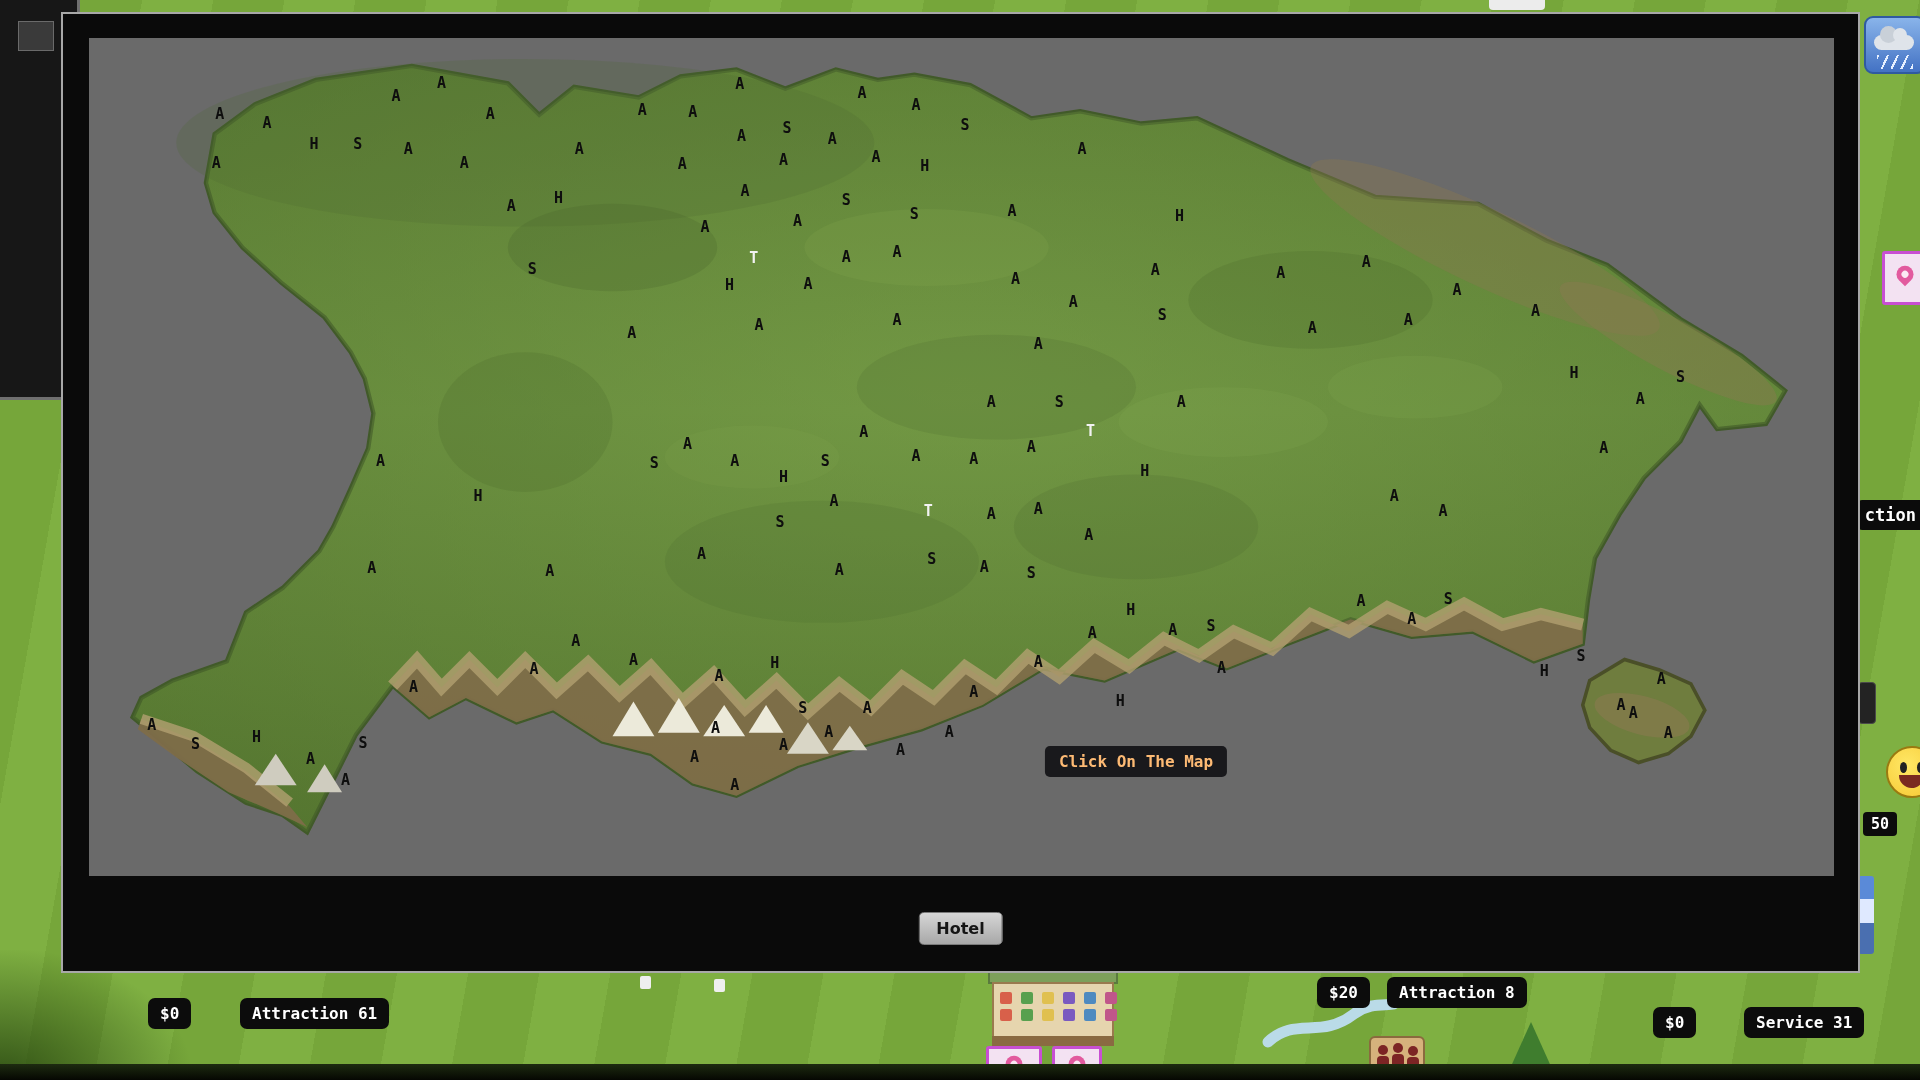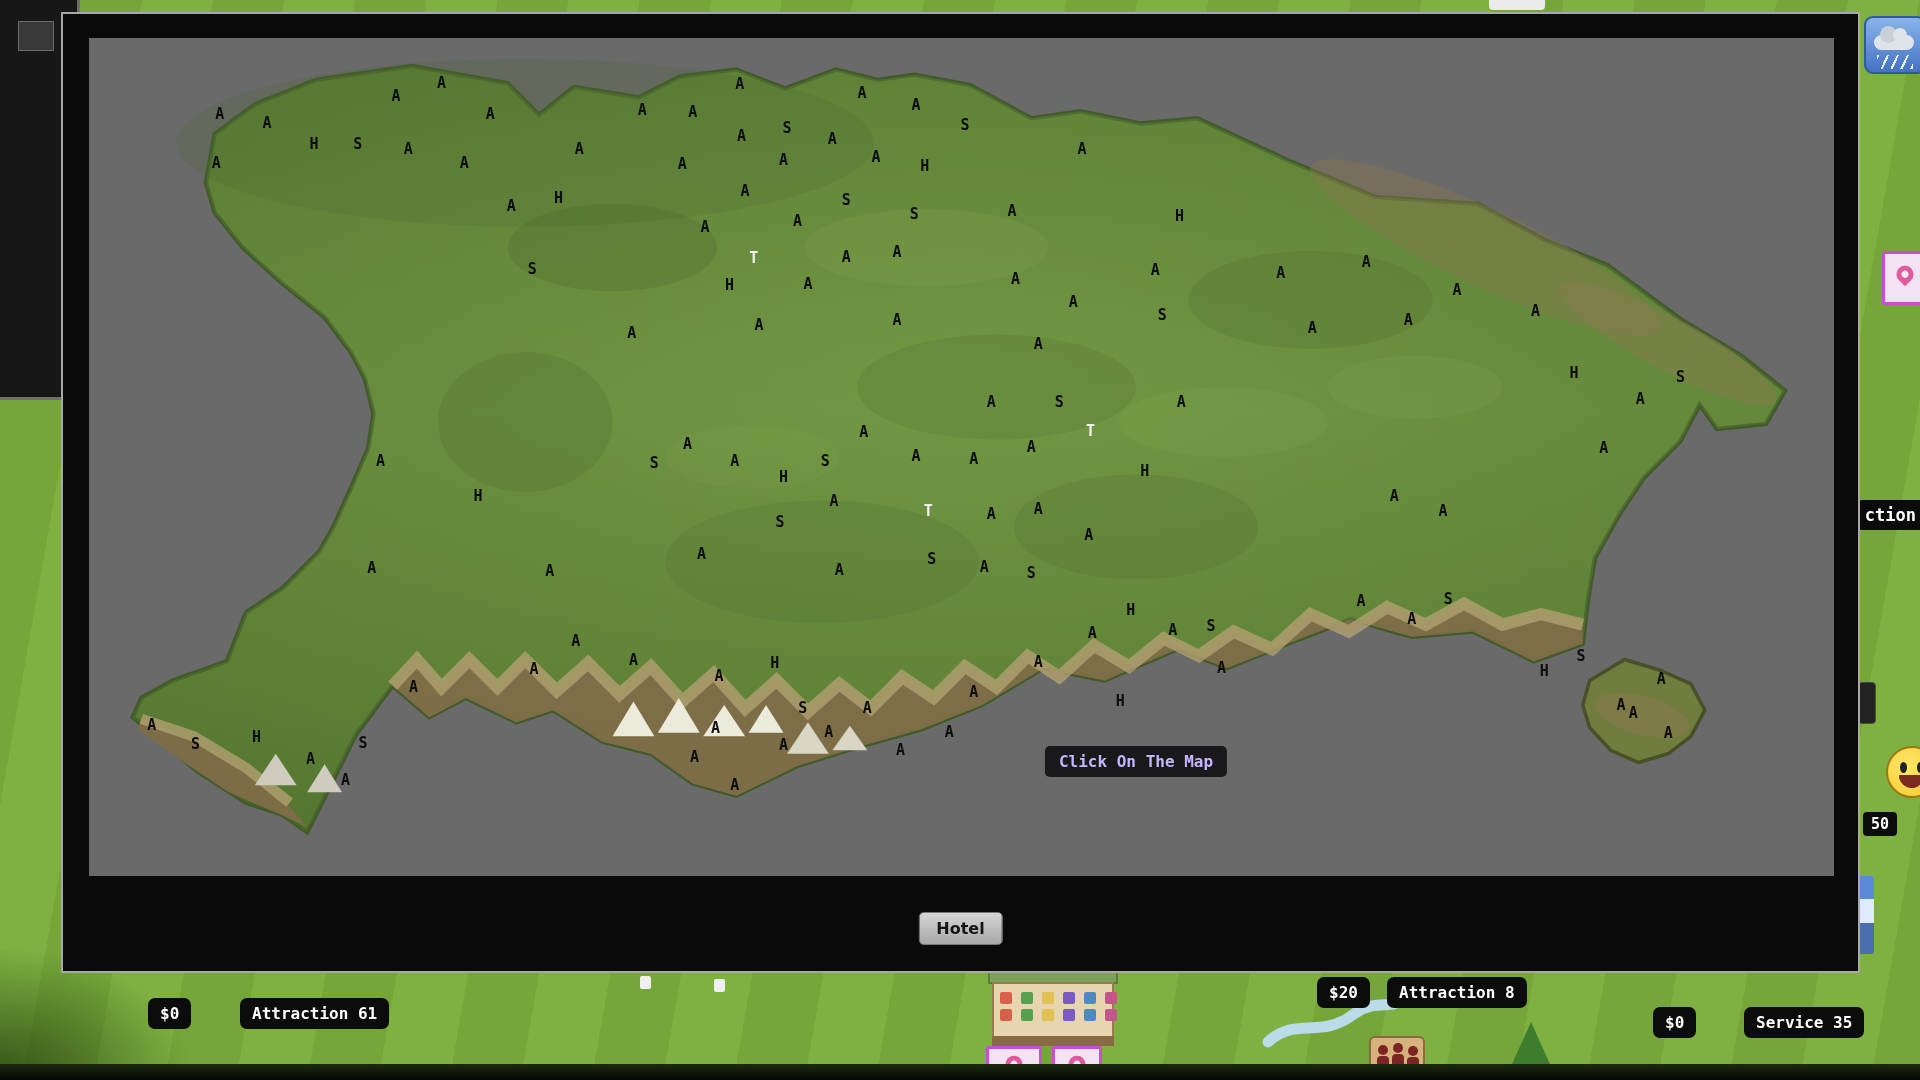--- a/index.html
+++ b/index.html
@@ -73,21 +73,21 @@
 
   
   #modal { position:absolute; left:61px; top:12px; width:1799px; height:961px; z-index:10;
     background:#0a0a0a; border:2px solid #a8a8a8; }
   #map-area { position:absolute; left:26px; top:24px; width:1745px; height:838px; background:#6a6a6a; overflow:hidden; }
   #map-area svg { position:absolute; left:0; top:0; width:100%; height:100%; }
   .marker { position:absolute; transform:translate(-50%,-50%); color:#0e0e0e;
     font:700 15px "DejaVu Sans Mono",monospace; pointer-events:none; }
   .marker.light { color:#f2f2f2; }
   #map-hint { position:absolute; left:60%; top:84.5%; transform:translateX(-50%);
-    background:#19191c; color:#c4b5fd; font:700 16px "DejaVu Sans Mono",monospace;
+    background:#19191c; color:#fdba74; font:700 16px "DejaVu Sans Mono",monospace;
     padding:6px 14px; border-radius:5px; }
   #legend { position:absolute; left:28px; bottom:22px; color:#fff;
     font:400 18px "DejaVu Sans Mono",monospace; display:grid;
     grid-template-columns:232px auto; line-height:23px; }
   #close-btn { position:absolute; left:50%; bottom:26px; transform:translateX(-50%);
     background:linear-gradient(#d6d6d6,#a8a8a8); color:#151515;
     font:700 16px "DejaVu Sans",sans-serif; padding:6px 17px;
     border:1px solid #7a7a7a; border-radius:5px; cursor:pointer; }
 </style>
 </head>
@@ -159,21 +159,21 @@
   </div>
   <div class="pine"></div>
   <div class="white-dot" style="left:640px; top:976px;"></div>
   <div class="white-dot" style="left:714px; top:979px;"></div>
 
   <div class="badge" style="left:148px; top:998px;">$0</div>
   <div class="badge" style="left:240px; top:998px;text-align:center;">Attraction 61</div>
   <div class="badge" style="left:1302px; top:977px;margin-left:15px;">$20</div>
   <div class="badge" style="left:1387px; top:977px;">Attraction 8</div>
   <div class="badge" style="left:1653px; top:1007px;">$0</div>
-  <div class="badge" style="left:1744px; top:1007px;">Service 35</div>
+  <div class="badge" style="left:1744px; top:1007px;">Service 31</div>
 
   <div class="bottom-strip"></div>
 
   <div id="modal">
 
     <div id="map-area">
       <svg viewBox="0 0 1000 480" preserveAspectRatio="none">
         <defs>
           <linearGradient id="landg" x1="0" y1="0" x2="0" y2="1">
             <stop offset="0" stop-color="#5e8136"></stop>

